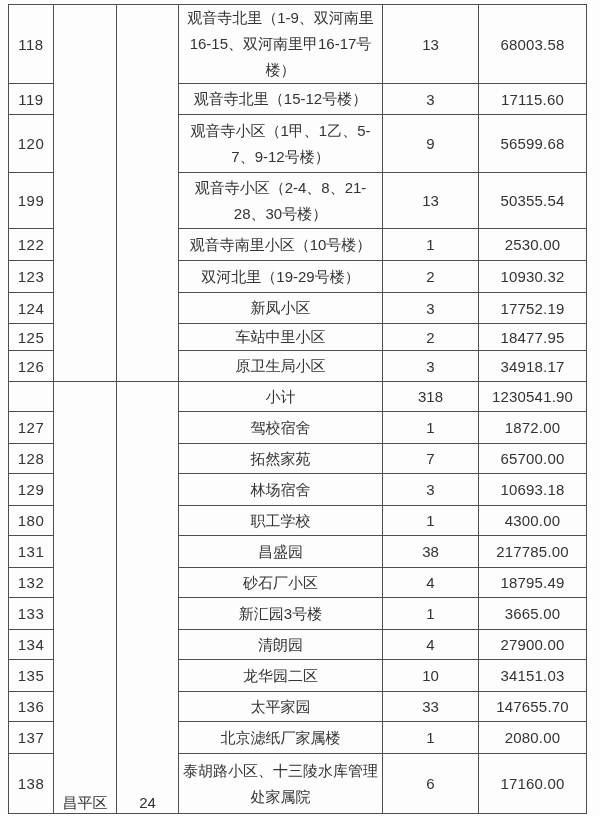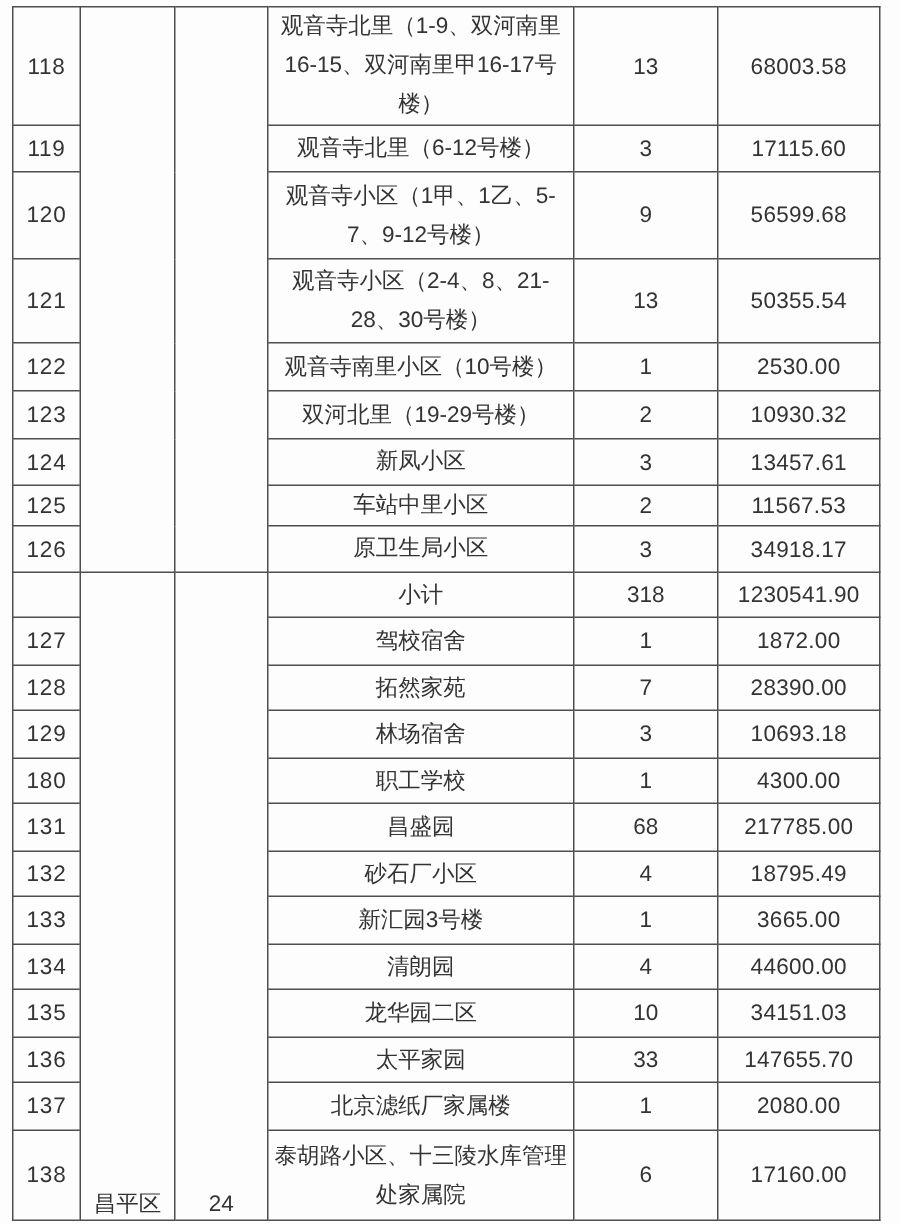--- a/index.html
+++ b/index.html
@@ -43,59 +43,59 @@
       <tr style="height:53px">
         <td class="c1">118</td>
         <td class="c2" rowspan="9"></td>
         <td class="c3" rowspan="9"></td>
         <td class="c4">观音寺北里（1-9、双河南里16-15、双河南里甲16-17号楼）</td>
         <td class="c5">13</td>
         <td class="c6">68003.58</td>
       </tr>
       <tr style="height:31px">
         <td class="c1">119</td>
-        <td class="c4">观音寺北里（6-12号楼）</td>
+        <td class="c4">观音寺北里（15-12号楼）</td>
         <td class="c5">3</td>
         <td class="c6">17115.60</td>
       </tr>
       <tr style="height:58px">
         <td class="c1">120</td>
         <td class="c4">观音寺小区（1甲、1乙、5-7、9-12号楼）</td>
         <td class="c5">9</td>
         <td class="c6">56599.68</td>
       </tr>
       <tr style="height:56px">
-        <td class="c1">121</td>
+        <td class="c1">199</td>
         <td class="c4">观音寺小区（2-4、8、21-28、30号楼）</td>
         <td class="c5">13</td>
         <td class="c6">50355.54</td>
       </tr>
       <tr style="height:32px">
         <td class="c1">122</td>
         <td class="c4">观音寺南里小区（10号楼）</td>
         <td class="c5">1</td>
         <td class="c6">2530.00</td>
       </tr>
       <tr style="height:32px">
         <td class="c1">123</td>
         <td class="c4">双河北里（19-29号楼）</td>
         <td class="c5">2</td>
         <td class="c6">10930.32</td>
       </tr>
       <tr style="height:31px">
         <td class="c1">124</td>
         <td class="c4">新凤小区</td>
         <td class="c5">3</td>
-        <td class="c6">13457.61</td>
+        <td class="c6">17752.19</td>
       </tr>
       <tr style="height:15px">
         <td class="c1">125</td>
         <td class="c4">车站中里小区</td>
         <td class="c5">2</td>
-        <td class="c6">11567.53</td>
+        <td class="c6">18477.95</td>
       </tr>
       <tr style="height:31px">
         <td class="c1">126</td>
         <td class="c4">原卫生局小区</td>
         <td class="c5">3</td>
         <td class="c6">34918.17</td>
       </tr>
       <tr style="height:30px">
         <td class="c1"></td>
         <td class="c2 rel" rowspan="14">
@@ -111,57 +111,57 @@
       <tr style="height:32px">
         <td class="c1">127</td>
         <td class="c4">驾校宿舍</td>
         <td class="c5">1</td>
         <td class="c6">1872.00</td>
       </tr>
       <tr style="height:30px">
         <td class="c1">128</td>
         <td class="c4">拓然家苑</td>
         <td class="c5">7</td>
-        <td class="c6">28390.00</td>
+        <td class="c6">65700.00</td>
       </tr>
       <tr style="height:32px">
         <td class="c1">129</td>
         <td class="c4">林场宿舍</td>
         <td class="c5">3</td>
         <td class="c6">10693.18</td>
       </tr>
       <tr style="height:30px">
         <td class="c1">180</td>
         <td class="c4">职工学校</td>
         <td class="c5">1</td>
         <td class="c6">4300.00</td>
       </tr>
       <tr style="height:32px">
         <td class="c1">131</td>
         <td class="c4">昌盛园</td>
-        <td class="c5">68</td>
+        <td class="c5">38</td>
         <td class="c6">217785.00</td>
       </tr>
       <tr style="height:30px">
         <td class="c1">132</td>
         <td class="c4">砂石厂小区</td>
         <td class="c5">4</td>
         <td class="c6">18795.49</td>
       </tr>
       <tr style="height:32px">
         <td class="c1">133</td>
         <td class="c4">新汇园3号楼</td>
         <td class="c5">1</td>
         <td class="c6">3665.00</td>
       </tr>
       <tr style="height:30px">
         <td class="c1">134</td>
         <td class="c4">清朗园</td>
         <td class="c5">4</td>
-        <td class="c6">44600.00</td>
+        <td class="c6">27900.00</td>
       </tr>
       <tr style="height:32px">
         <td class="c1">135</td>
         <td class="c4">龙华园二区</td>
         <td class="c5">10</td>
         <td class="c6">34151.03</td>
       </tr>
       <tr style="height:30px">
         <td class="c1">136</td>
         <td class="c4">太平家园</td>

